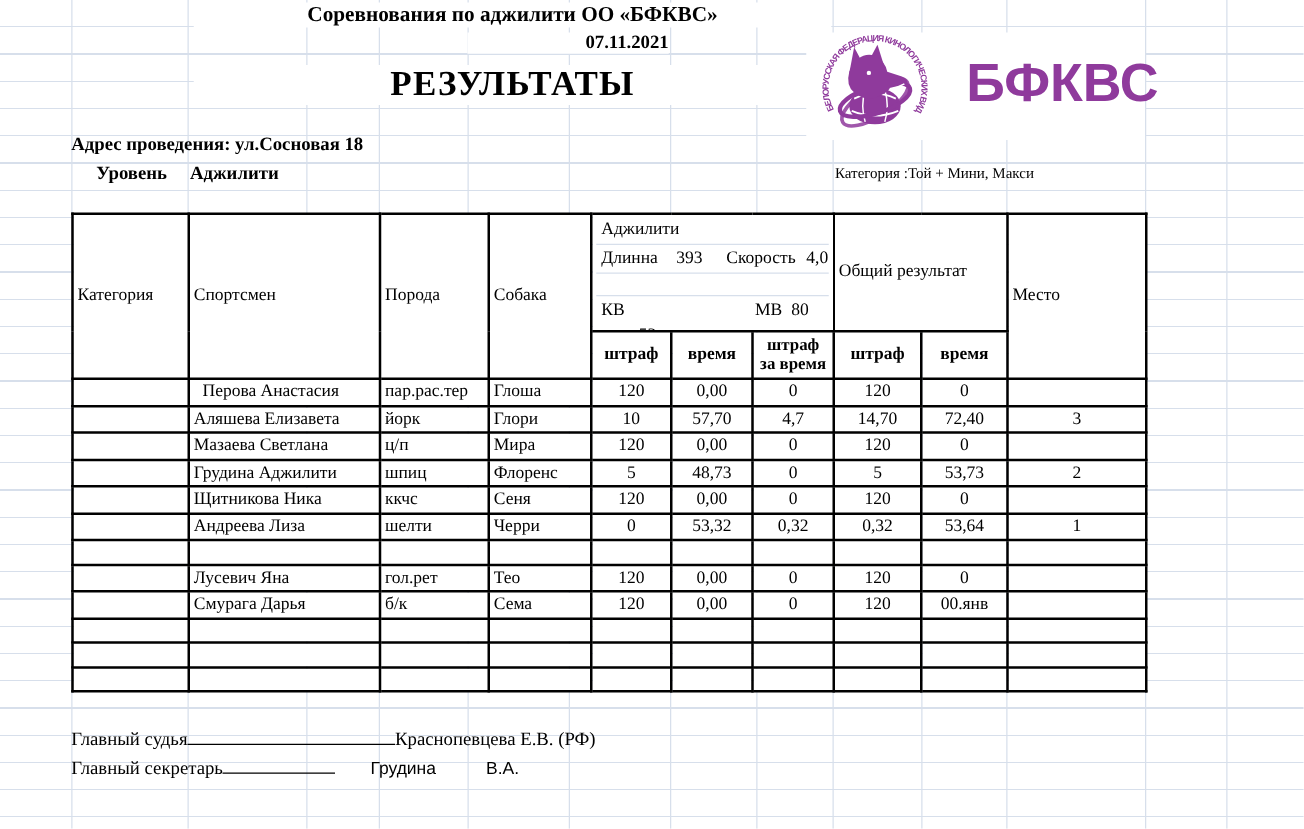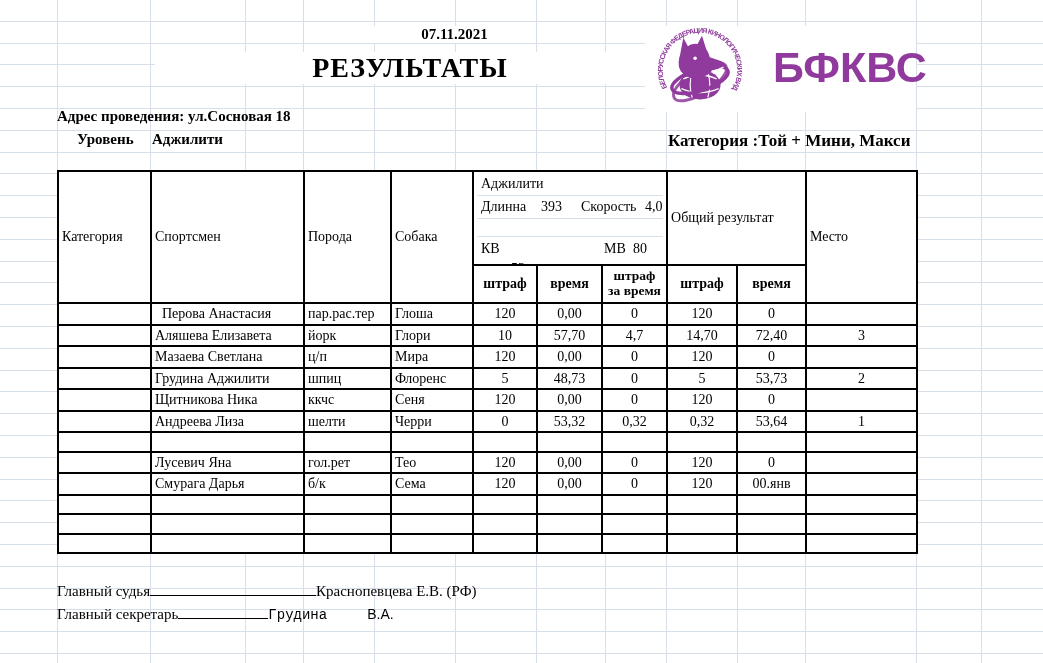--- a/index.html
+++ b/index.html
@@ -14,29 +14,29 @@
       linear-gradient(#d7dfeb,#d7dfeb),linear-gradient(#d7dfeb,#d7dfeb),linear-gradient(#d7dfeb,#d7dfeb),
       linear-gradient(#d7dfeb,#d7dfeb),linear-gradient(#d7dfeb,#d7dfeb),linear-gradient(#d7dfeb,#d7dfeb),
       linear-gradient(#d7dfeb,#d7dfeb),linear-gradient(#d7dfeb,#d7dfeb),linear-gradient(#d7dfeb,#d7dfeb),
       linear-gradient(#d7dfeb,#d7dfeb);
     background-repeat:repeat,no-repeat,no-repeat,no-repeat,no-repeat,no-repeat,no-repeat,no-repeat,no-repeat,no-repeat,no-repeat,no-repeat,no-repeat,no-repeat;
     background-position:0 0,57px 0,150px 0,245px 0,303px 0,374px 0,455px 0,536px 0,605px 0,666px 0,737px 0,805px 0,916px 0,981px 0;
     background-size:auto,1px 100%,1px 100%,1px 100%,1px 100%,1px 100%,1px 100%,1px 100%,1px 100%,1px 100%,1px 100%,1px 100%,1px 100%,1px 100%;
   }
   .abs{position:absolute;}
   .doc-title{left:155px;top:2px;width:510px;text-align:center;font-weight:bold;font-size:17px;background:#fff;}
-  .doc-date{left:374px;top:26px;width:161px;text-align:center;font-weight:bold;font-size:15px;background:#fff;}
+  .doc-date{left:374px;top:26px;width:161px;text-align:right;font-weight:bold;font-size:15px;background:#fff;}
   .results-title{left:155px;top:52px;width:510px;text-align:center;font-weight:bold;font-size:28px;letter-spacing:1px;background:#fff;}
   .logo-area{left:645px;top:26px;width:271px;height:86px;background:#fff;}
   .emblem{position:absolute;left:6px;top:-2px;width:98px;height:98px;overflow:visible;}
   .brand{position:absolute;left:128px;top:20px;font-family:"Liberation Sans",sans-serif;font-weight:bold;font-size:43px;letter-spacing:0px;color:var(--accent,#8f3a9c);line-height:1;}
   .address{left:57px;top:108px;font-weight:bold;font-size:15px;}
   .level-label{left:57px;top:131px;font-weight:bold;font-size:15px;padding-left:20px;}
   .level-value{left:152px;top:131px;font-weight:bold;font-size:15px;}
-  .category-label{left:668px;top:131px;font-weight:bold;font-size:17px;}
+  .category-label{left:668px;top:131px;font-weight:normal;font-size:12px;}
 
   table.results{position:absolute;left:57px;top:170px;width:859px;border-collapse:collapse;table-layout:fixed;font-size:14px;}
   table.results td{border:2px solid #000;background:#fff;padding:0 3px;overflow:hidden;}
   tr.hrow{height:94px;}
   tr.subh{height:38px;font-weight:bold;}
   td.h{vertical-align:middle;text-align:left;}
   td.agility-block{padding:0;vertical-align:top;position:relative;
     background-image:linear-gradient(#d7dfeb,#d7dfeb),linear-gradient(#d7dfeb,#d7dfeb);
     background-repeat:no-repeat,no-repeat;background-position:63px 24px,128px 24px;background-size:1px 64px,1px 64px;}
   .ag-r1{height:23px;line-height:23px;padding-left:4px;border-bottom:1px solid #d7dfeb;}
@@ -61,28 +61,29 @@
   .c-num{text-align:center;}
 
   .footer-line{position:absolute;font-size:15px;}
   .f-judge{left:57px;top:582px;}
   .f-secr{left:57px;top:605px;}
   .rule{display:inline-block;border-bottom:1.5px solid #000;height:13px;}
   .rule1{width:166px;}
   .rule2{width:90px;}
   .fname{margin-left:0px;}
   .sans{font-family:"Liberation Sans",sans-serif;font-size:14px;}
-  .s-surname{font-family:Liberation Mono, monospace;}
+  .s-surname{margin-left:28px;}
   .s-initials{margin-left:40px;}
 </style>
 </head>
 <body>
 
 <div class="sheet">
 
+  <div class="abs doc-title">Соревнования по аджилити ОО «БФКВС»</div>
   <div class="abs doc-date">07.11.2021</div>
   <div class="abs results-title">РЕЗУЛЬТАТЫ</div>
 
   <div class="abs logo-area">
     <svg class="emblem" viewBox="0 0 100 100">
       <defs>
         <path id="ringPath" d="M 16.5,65 A 38 38 0 1 1 83.5,65"></path>
       </defs>
       <ellipse cx="50" cy="59" rx="31" ry="12" fill="none" stroke="#8f3a9c" stroke-width="3" transform="rotate(-32 50 59)" opacity="0.85"></ellipse>
       <ellipse cx="50" cy="62" rx="21" ry="15" fill="#8f3a9c"></ellipse>

